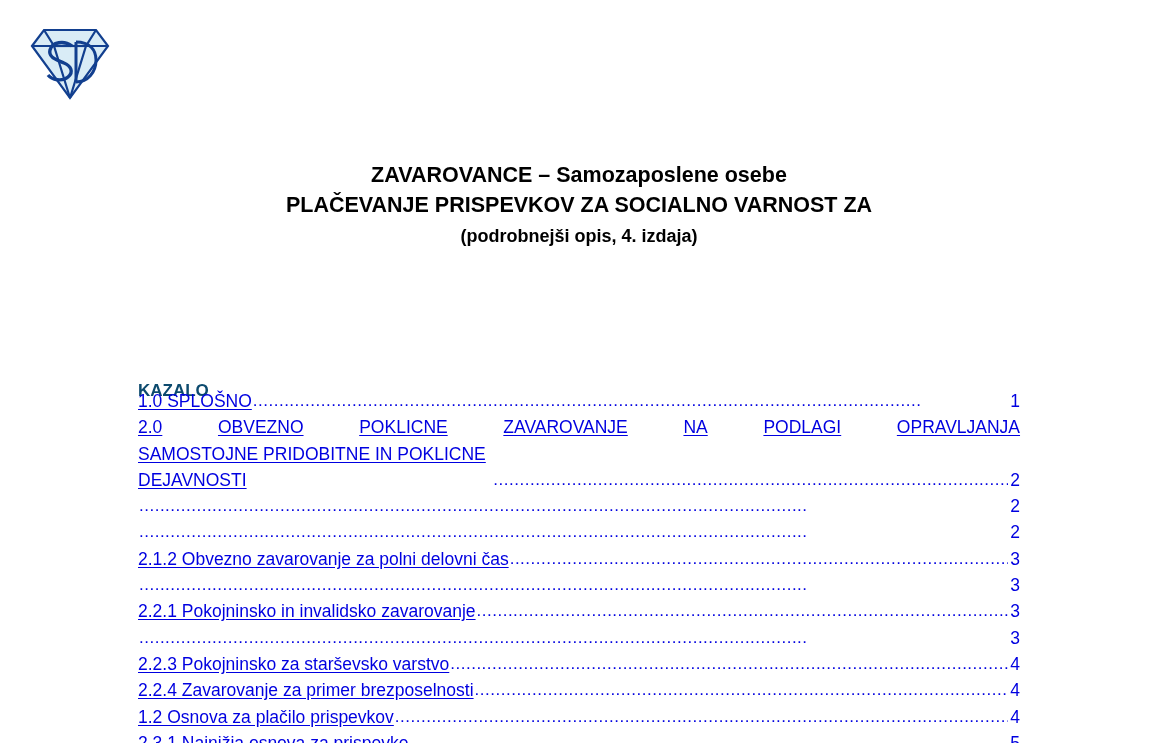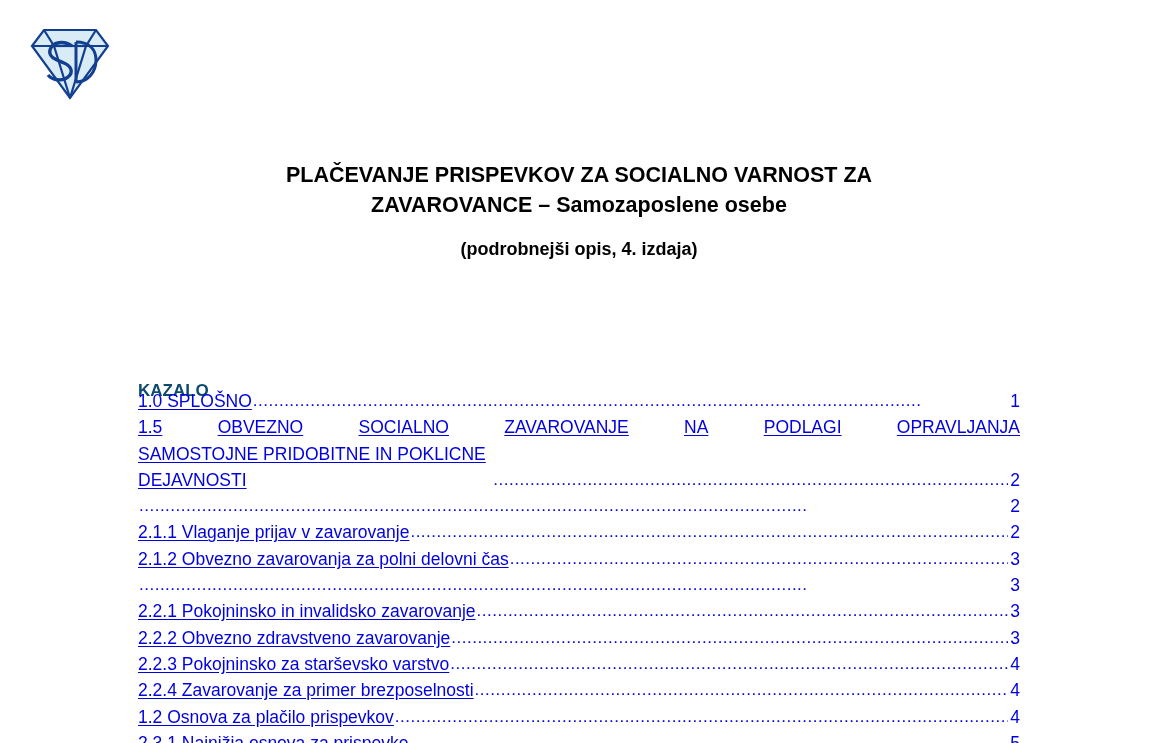--- a/index.html
+++ b/index.html
@@ -42,21 +42,21 @@
     font-size: 21.5px;
     font-weight: bold;
     line-height: 30px;
     letter-spacing: 0px;
     color: #000000;
   }
   .doc-subtitle {
     font-size: 18px;
     font-weight: bold;
     line-height: 27px;
-    margin-top: 16px;
+    margin-top: 3px;
     color: #000000;
   }
 
   
   .explanation {
     position: absolute;
     left: 138px;
     top: 284px;
     font-size: 17.5px;
     font-weight: bold;
@@ -147,43 +147,43 @@
       </g>
       <g fill="none" stroke="#123f8f" stroke-width="3">
         <path d="M52 22 L52 62"></path>
         <path d="M52 22 C66 22 72 30 72 40 C72 52 64 62 52 62"></path>
         <path d="M48 26 C40 20 28 22 26 30 C24 38 34 40 40 43 C47 46 50 52 44 57 C38 62 28 60 24 55" stroke-width="3.4"></path>
       </g>
     </svg>
   </div>
 
   <div class="title-block">
+    <div class="doc-title">ZAVAROVANCE – Samozaposlene osebe</div>
     <div class="doc-title">PLAČEVANJE PRISPEVKOV ZA SOCIALNO VARNOST ZA</div>
-    <div class="doc-title">ZAVAROVANCE – Samozaposlene osebe</div>
     <div class="doc-subtitle">(podrobnejši opis, 4. izdaja)</div>
   </div>
 
 
   <div class="toc-heading">KAZALO</div>
 
   <div class="toc">
 
     <div class="toc-row">
       <span class="toc-label">1.0 SPLOŠNO</span>
       <span class="toc-dots">................................................................................................................................</span>
       <span class="toc-page">1</span>
     </div>
 
     <div class="toc-row multiline">
       <div class="justified-line">
-        <span class="word">1.5</span>
+        <span class="word">2.0</span>
           <span class="gap"></span>
         <span class="word">OBVEZNO</span>
           <span class="gap"></span>
-        <span class="word">SOCIALNO</span>
+        <span class="word">POKLICNE</span>
           <span class="gap"></span>
         <span class="word">ZAVAROVANJE</span>
           <span class="gap"></span>
         <span class="word">NA</span>
           <span class="gap"></span>
         <span class="word">PODLAGI</span>
           <span class="gap"></span>
         <span class="word">OPRAVLJANJA</span>
       </div>
       <div class="second">
@@ -192,44 +192,42 @@
         <span class="toc-page">2</span>
       </div>
     </div>
 
     <div class="toc-row">
       <span class="toc-dots">................................................................................................................................</span>
       <span class="toc-page">2</span>
     </div>
 
     <div class="toc-row">
-      <span class="toc-label">2.1.1 Vlaganje prijav v zavarovanje</span>
       <span class="toc-dots">................................................................................................................................</span>
       <span class="toc-page">2</span>
     </div>
 
     <div class="toc-row">
-      <span class="toc-label">2.1.2 Obvezno zavarovanja za polni delovni čas</span>
+      <span class="toc-label">2.1.2 Obvezno zavarovanje za polni delovni čas</span>
       <span class="toc-dots">................................................................................................................................</span>
       <span class="toc-page">3</span>
     </div>
 
     <div class="toc-row">
       <span class="toc-dots">................................................................................................................................</span>
       <span class="toc-page">3</span>
     </div>
 
     <div class="toc-row">
       <span class="toc-label">2.2.1 Pokojninsko in invalidsko zavarovanje</span>
       <span class="toc-dots">................................................................................................................................</span>
       <span class="toc-page">3</span>
     </div>
 
     <div class="toc-row">
-      <span class="toc-label">2.2.2 Obvezno zdravstveno zavarovanje</span>
       <span class="toc-dots">................................................................................................................................</span>
       <span class="toc-page">3</span>
     </div>
 
     <div class="toc-row">
       <span class="toc-label">2.2.3 Pokojninsko za starševsko varstvo</span>
       <span class="toc-dots">................................................................................................................................</span>
       <span class="toc-page">4</span>
     </div>
 

